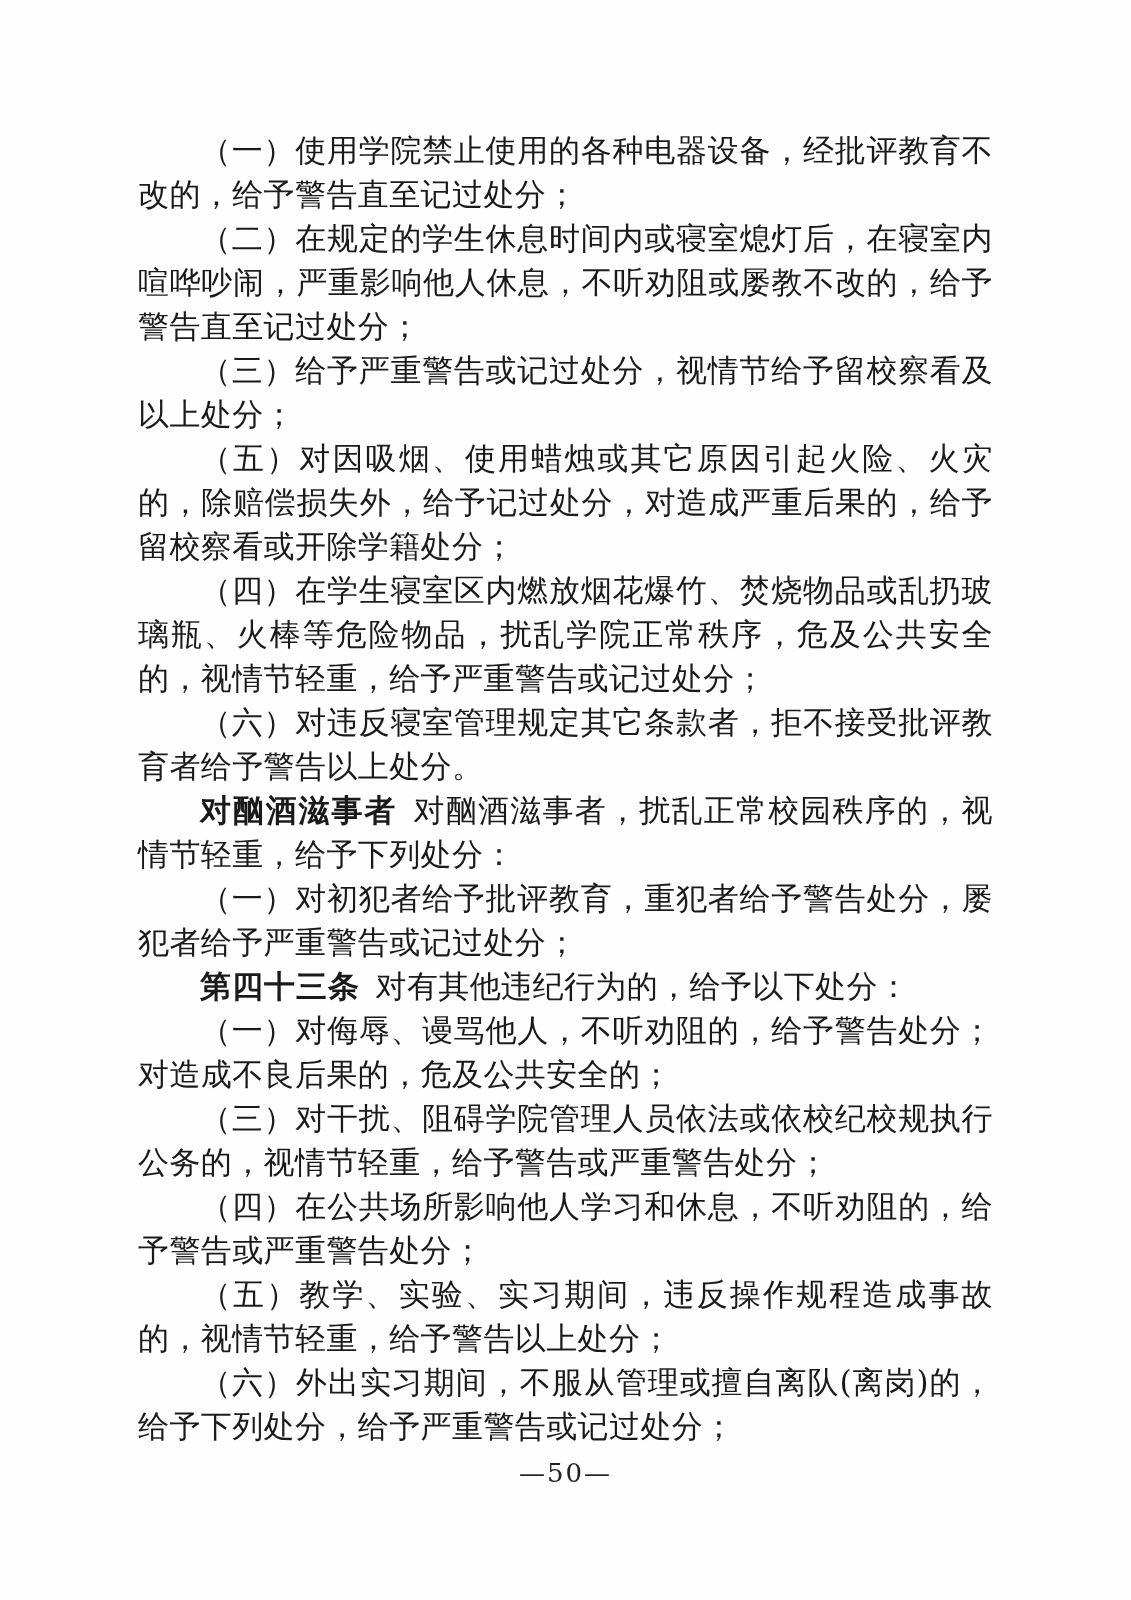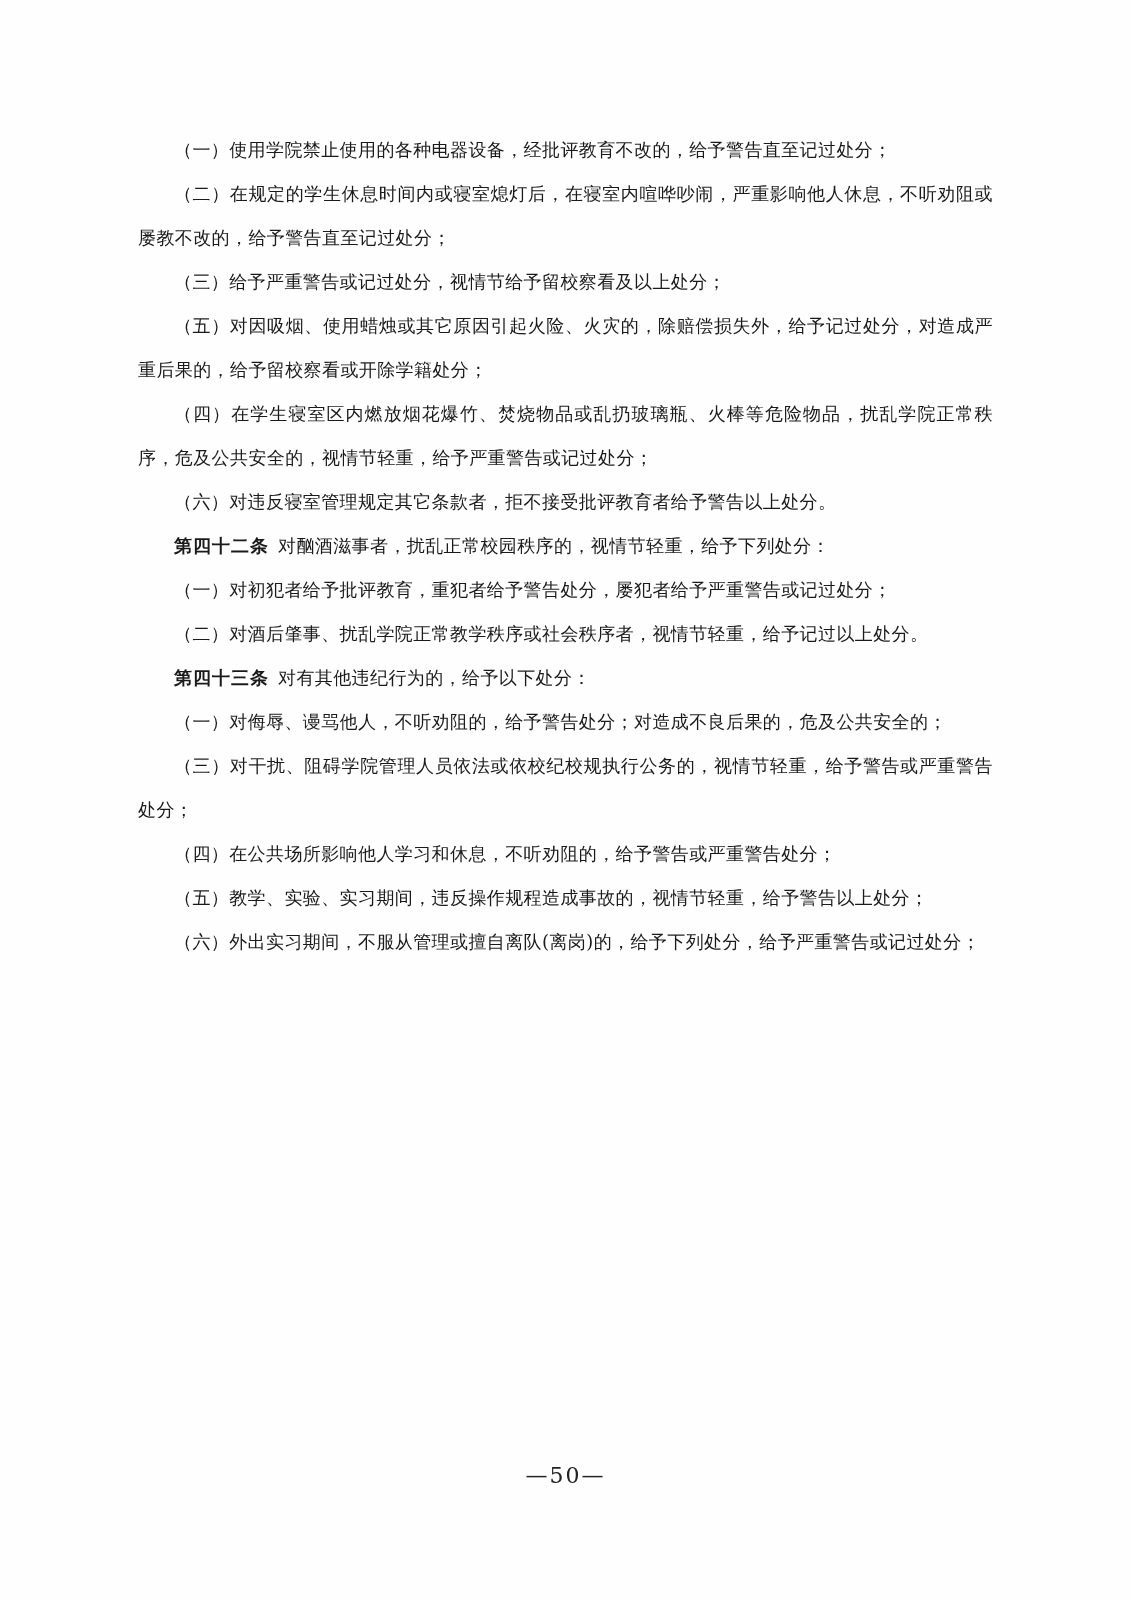--- a/index.html
+++ b/index.html
@@ -15,21 +15,21 @@
   }
   .page {
     position: relative;
     width: 1131px;
     height: 1600px;
     box-sizing: border-box;
     padding: 128px 138px 0 138px;
     background: #fefefe;
   }
   .body-text {
-    font-size: 18px;
+    font-size: 31px;
     line-height: 44px;
     text-align: justify;
     text-justify: inter-ideograph;
     letter-spacing: 0.4px;
   }
   .para {
     margin: 0;
     text-indent: 2em;
   }
   .art-label {
@@ -39,21 +39,21 @@
   .art-gap {
     display: inline-block;
     width: 0.5em;
   }
   .footer {
     position: absolute;
     left: 0;
     right: 0;
     bottom: 112px;
     text-align: center;
-    font-size: 22px;
+    font-size: 26px;
     letter-spacing: 2px;
     color: #222;
     font-family: "DejaVu Serif", "Liberation Serif", serif;
   }
 </style>
 </head>
 <body>
 
 <div class="page">
   <div class="body-text">
@@ -63,25 +63,24 @@
     <p class="para"><span>（二）在规定的学生休息时间内或寝室熄灯后，在寝室内喧哗吵闹，严重影响他人休息，不听劝阻或屡教不改的，给予警告直至记过处分；</span></p>
 
     <p class="para"><span>（三）给予严重警告或记过处分，视情节给予留校察看及以上处分；</span></p>
 
     <p class="para"><span>（五）对因吸烟、使用蜡烛或其它原因引起火险、火灾的，除赔偿损失外，给予记过处分，对造成严重后果的，给予留校察看或开除学籍处分；</span></p>
 
     <p class="para"><span>（四）在学生寝室区内燃放烟花爆竹、焚烧物品或乱扔玻璃瓶、火棒等危险物品，扰乱学院正常秩序，危及公共安全的，视情节轻重，给予严重警告或记过处分；</span></p>
 
     <p class="para"><span>（六）对违反寝室管理规定其它条款者，拒不接受批评教育者给予警告以上处分。</span></p>
 
-    <p class="para"><span class="art-label">第四十二条</span><span class="art-gap"></span><span>对酗酒滋事者，扰乱正常校园秩序的，视情节轻重，给予下列处分：</span></p>
+    <p class="para"><span class="art-label">对酗酒滋事者</span><span class="art-gap"></span><span>对酗酒滋事者，扰乱正常校园秩序的，视情节轻重，给予下列处分：</span></p>
 
     <p class="para"><span>（一）对初犯者给予批评教育，重犯者给予警告处分，屡犯者给予严重警告或记过处分；</span></p>
 
-    <p class="para"><span>（二）对酒后肇事、扰乱学院正常教学秩序或社会秩序者，视情节轻重，给予记过以上处分。</span></p>
 
     <p class="para"><span class="art-label">第四十三条</span><span class="art-gap"></span><span>对有其他违纪行为的，给予以下处分：</span></p>
 
     <p class="para"><span>（一）对侮辱、谩骂他人，不听劝阻的，给予警告处分；对造成不良后果的，危及公共安全的；</span></p>
 
 
     <p class="para"><span>（三）对干扰、阻碍学院管理人员依法或依校纪校规执行公务的，视情节轻重，给予警告或严重警告处分；</span></p>
 
     <p class="para"><span>（四）在公共场所影响他人学习和休息，不听劝阻的，给予警告或严重警告处分；</span></p>
 

